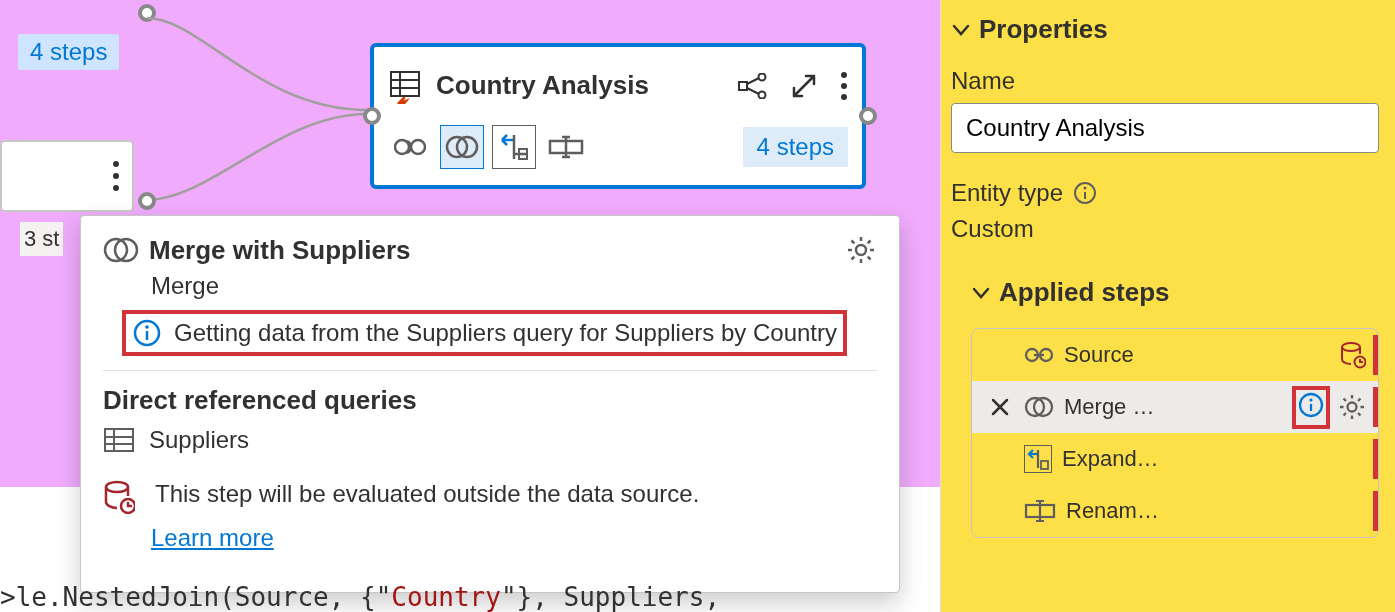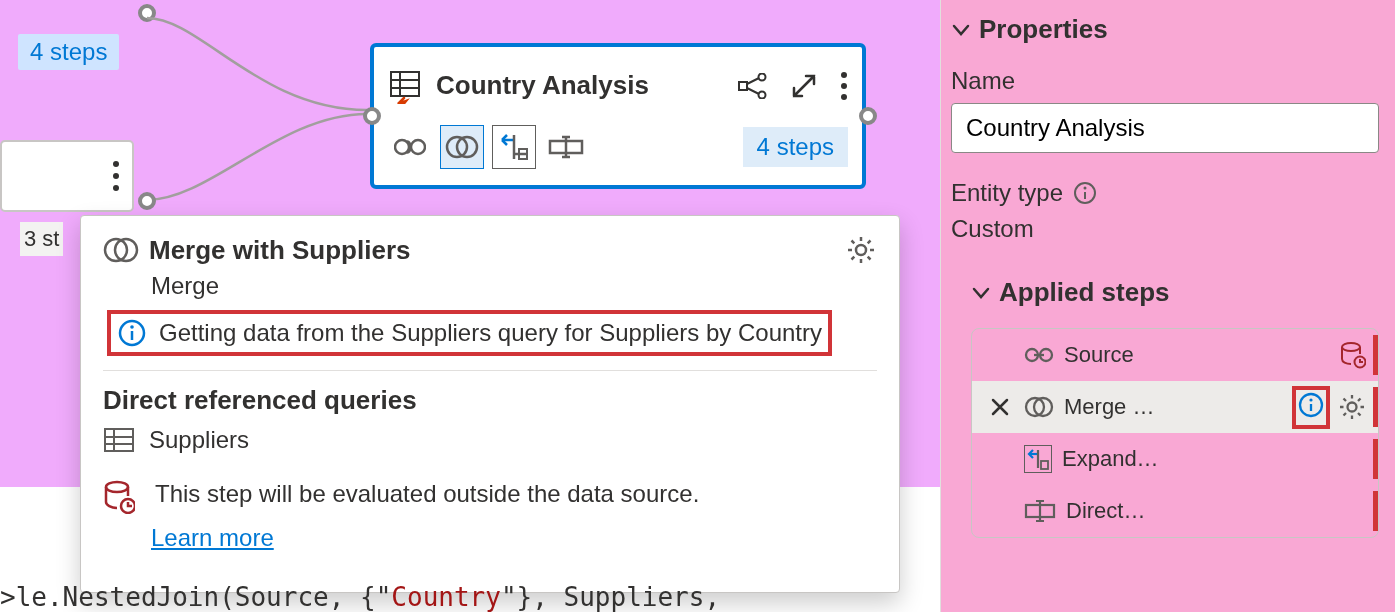--- a/index.html
+++ b/index.html
@@ -1,19 +1,19 @@
 <!DOCTYPE html>
 <html><head>
 <meta charset="utf-8">
 <style>
   * { box-sizing: border-box; margin: 0; padding: 0; }
   html, body { width: 1395px; height: 612px; font-family: "Segoe UI", Arial, sans-serif; font-size: 20px; color: #323130; overflow: hidden; background: #fff; }
   .root { position: relative; width: 1395px; height: 612px; }
   .canvas { position: absolute; left: 0; top: 0; width: 940px; height: 487px; background: #f0abfc; }
-  .sidebar { position: absolute; right: 0; top: 0; width: 455px; height: 612px; background: #f9a8d4; padding: 8px 16px 8px 10px; border-left: 1px solid #e1dfdd; }
+  .sidebar { position: absolute; right: 0; top: 0; width: 455px; height: 612px; background: #fde047; padding: 8px 16px 8px 10px; border-left: 1px solid #e1dfdd; }
 
   
   .dot { position: absolute; width: 18px; height: 18px; border: 4px solid #888; background: #fff; border-radius: 50%; }
   .badge-blue { position: absolute; background: #cfe4ff; color: #0078d4; padding: 4px 12px; font-size: 24px; border-radius: 2px; }
   .badge-gray { position: absolute; background: #f3f2f1; color: #323130; padding: 4px 4px; font-size: 22px; }
   .curve { position: absolute; pointer-events: none; }
 
   .query-card {
     position: absolute; left: 370px; top: 43px; width: 496px; height: 146px;
     border: 4px solid #0078d4; border-radius: 6px; background: #fff;
@@ -28,21 +28,21 @@
   .steps-badge { margin-left: auto; background: #deecf9; color: #0078d4; padding: 6px 14px; font-size: 24px; }
 
   .tooltip-card {
     position: absolute; left: 80px; top: 215px; width: 820px; height: 378px;
     background: #fff; border: 1px solid #c8c6c4; border-radius: 4px;
     box-shadow: 0 10px 24px rgba(0,0,0,0.2); padding: 18px 22px;
   }
   .tooltip-header { display: flex; align-items: center; gap: 10px; }
   .tooltip-header .t-title { font-size: 26px; font-weight: 600; flex: 1; }
   .tooltip-sub { margin-left: 48px; font-size: 24px; color: #323130; margin-top: 6px; }
-  .info-row { display: flex; align-items: center; gap: 12px; margin-top: 10px; margin-left: 4px;}
+  .info-row { display: flex; align-items: center; gap: 12px; margin-top: 10px; margin-left: 19px;}
   .info-text { font-size: 24px; color: #323130; }
   .red-box { border: 4px solid #d13438; padding: 4px 6px; }
   .divider { height: 1px; background: #e1dfdd; margin: 14px 0; }
   .section-h { font-size: 26px; font-weight: 600; margin-top: 6px; }
   .ref-row { display: flex; align-items: center; gap: 14px; margin-top: 10px; font-size: 24px; }
   .eval-row { display: flex; align-items: flex-start; gap: 20px; margin-top: 26px; font-size: 24px; color: #323130; }
   .learn-more { margin-left: 48px; margin-top: 10px; color: #0078d4; text-decoration: underline; font-size: 24px; display: inline-block; }
 
   .formula { position: absolute; left: 0; top: 582px; font-family: Consolas, monospace; font-size: 26px; white-space: nowrap; }
   .formula .kw-brown { color: #a31515; }
@@ -332,21 +332,21 @@
 
         <div class="step-row">
           <span class="delete"></span>
           <span class="ico">
             <svg width="32" height="22" viewBox="0 0 32 22">
                 <rect x="2" y="5" width="28" height="12" fill="none" stroke="#605e5c" stroke-width="2.2"></rect>
                 <line x1="16" y1="1" x2="16" y2="21" stroke="#605e5c" stroke-width="2.2"></line>
                 <path d="M 12 1 H 20 M 12 21 H 20" stroke="#605e5c" stroke-width="2.2"></path>
               </svg>
           </span>
-          <span class="step-label">Direct…</span>
+          <span class="step-label">Renam…</span>
           <span class="bar"></span>
         </div>
 
       </div>
     </div>
   </div>
 
 </div>
 
 </body></html>

